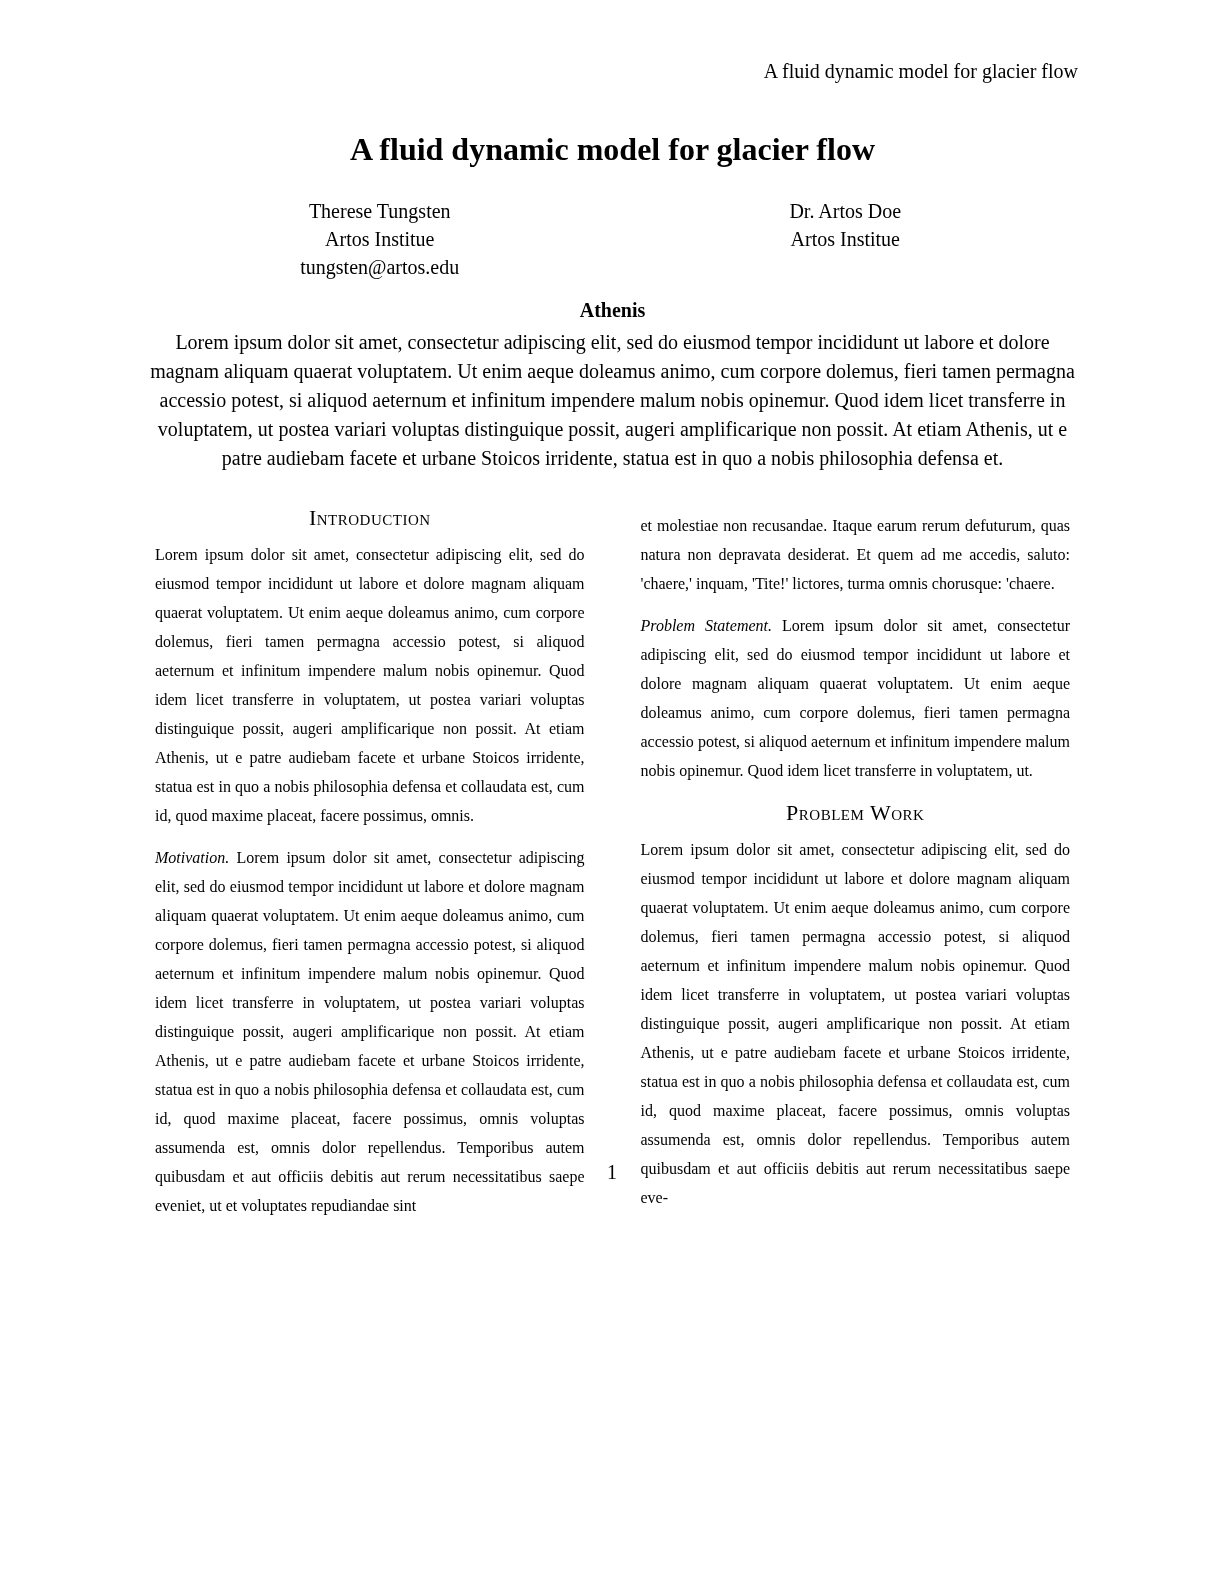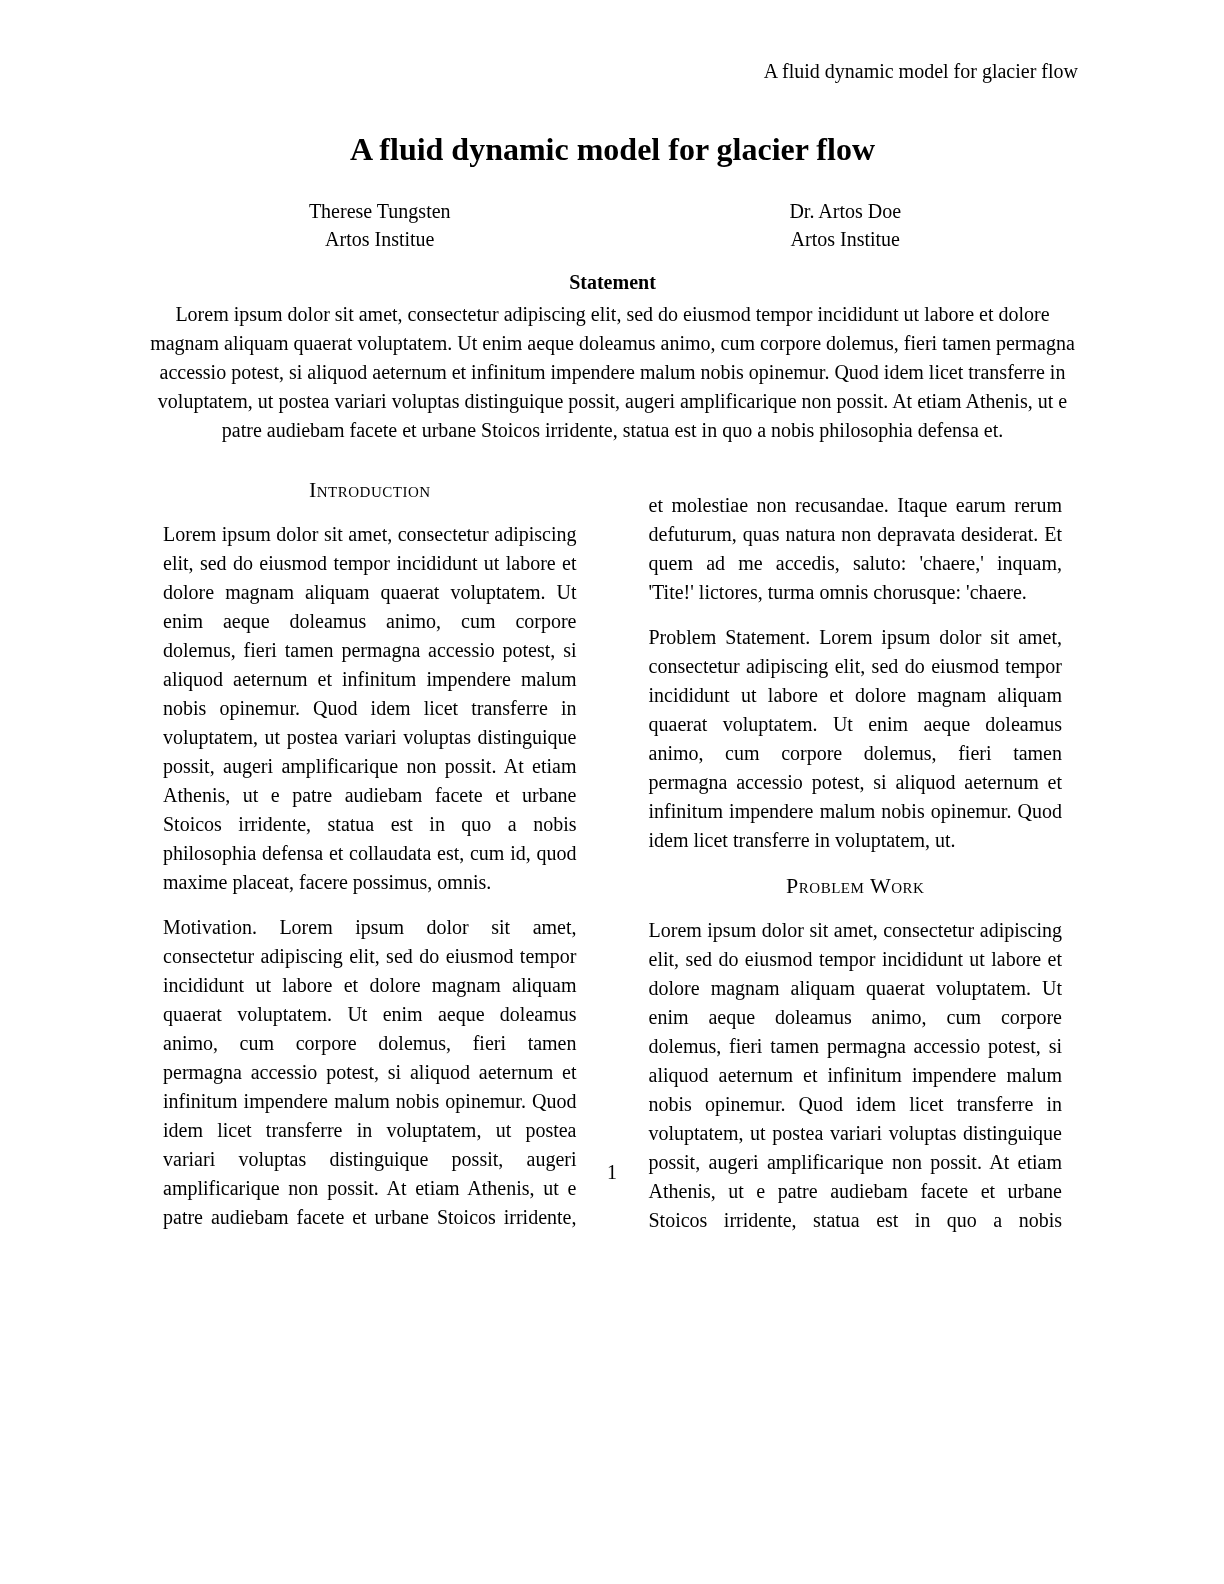--- a/index.html
+++ b/index.html
@@ -50,56 +50,57 @@
     margin: 0;
     text-align: center;
     font-size: 22px;
     font-weight: 400;
     font-variant: small-caps;
     letter-spacing: 0.5px;
     line-height: 29px;
   }
   .section-heading.spaced { margin-top: 13px; }
   p.body-par {
-    margin: 16px;
-    font-size: 20px;
+    margin: 8px;
+    font-size: 16px;
     line-height: 29px;
     text-align: justify;
   }
   p.para-block { margin-top: 13px; }
-  .par-label { }
+  .par-label { font-style: italic; }
   .page-number {
     position: absolute;
     left: 0; right: 0; bottom: 52px;
     text-align: center;
     font-size: 20px;
   }
 </style>
 </head>
 <body>
 
 <div class="page">
 
   <div class="running-head">A fluid dynamic model for glacier flow</div>
 
   <h1 class="paper-title">A fluid dynamic model for glacier flow</h1>
 
   <div class="authors">
     <div class="author">
       <div>Therese Tungsten</div>
       <div>Artos Institue</div>
+      <div>tungsten@artos.edu</div>
     </div>
     <div class="author">
       <div>Dr. Artos Doe</div>
       <div>Artos Institue</div>
     </div>
   </div>
 
   <div>
-    <div class="abstract-heading">Statement</div>
+    <div class="abstract-heading">Athenis</div>
     <p class="abstract-text">Lorem ipsum dolor sit amet, consectetur adipiscing elit, sed do eiusmod tempor incididunt ut labore et dolore magnam aliquam quaerat voluptatem. Ut enim aeque doleamus animo, cum corpore dolemus, fieri tamen permagna accessio potest, si aliquod aeternum et infinitum impendere malum nobis opinemur. Quod idem licet transferre in voluptatem, ut postea variari voluptas distinguique possit, augeri amplificarique non possit. At etiam Athenis, ut e patre audiebam facete et urbane Stoicos irridente, statua est in quo a nobis philosophia defensa et.</p>
   </div>
 
   <div class="columns">
 
     <div class="column">
       <h2 class="section-heading">Introduction</h2>
       <p class="body-par">Lorem ipsum dolor sit amet, consectetur adipiscing elit, sed do eiusmod tempor incididunt ut labore et dolore magnam aliquam quaerat voluptatem. Ut enim aeque doleamus animo, cum corpore dolemus, fieri tamen permagna accessio potest, si aliquod aeternum et infinitum impendere malum nobis opinemur. Quod idem licet transferre in voluptatem, ut postea variari voluptas distinguique possit, augeri amplificarique non possit. At etiam Athenis, ut e patre audiebam facete et urbane Stoicos irridente, statua est in quo a nobis philosophia defensa et collaudata est, cum id, quod maxime placeat, facere possimus, omnis.</p>
       <p class="body-par para-block"><span class="par-label">Motivation.</span> <span>Lorem ipsum dolor sit amet, consectetur adipiscing elit, sed do eiusmod tempor incididunt ut labore et dolore magnam aliquam quaerat voluptatem. Ut enim aeque doleamus animo, cum corpore dolemus, fieri tamen permagna accessio potest, si aliquod aeternum et infinitum impendere malum nobis opinemur. Quod idem licet transferre in voluptatem, ut postea variari voluptas distinguique possit, augeri amplificarique non possit. At etiam Athenis, ut e patre audiebam facete et urbane Stoicos irridente, statua est in quo a nobis philosophia defensa et collaudata est, cum id, quod maxime placeat, facere possimus, omnis voluptas assumenda est, omnis dolor repellendus. Temporibus autem quibusdam et aut officiis debitis aut rerum necessitatibus saepe eveniet, ut et voluptates repudiandae sint</span></p>
     </div>

